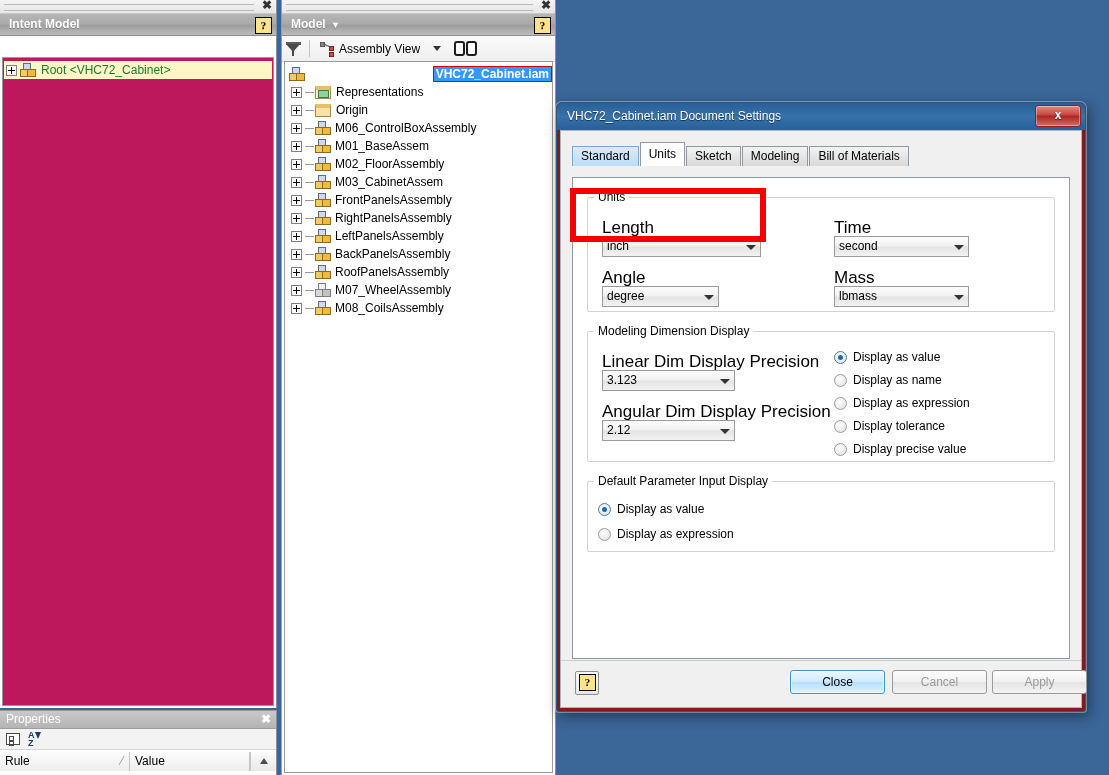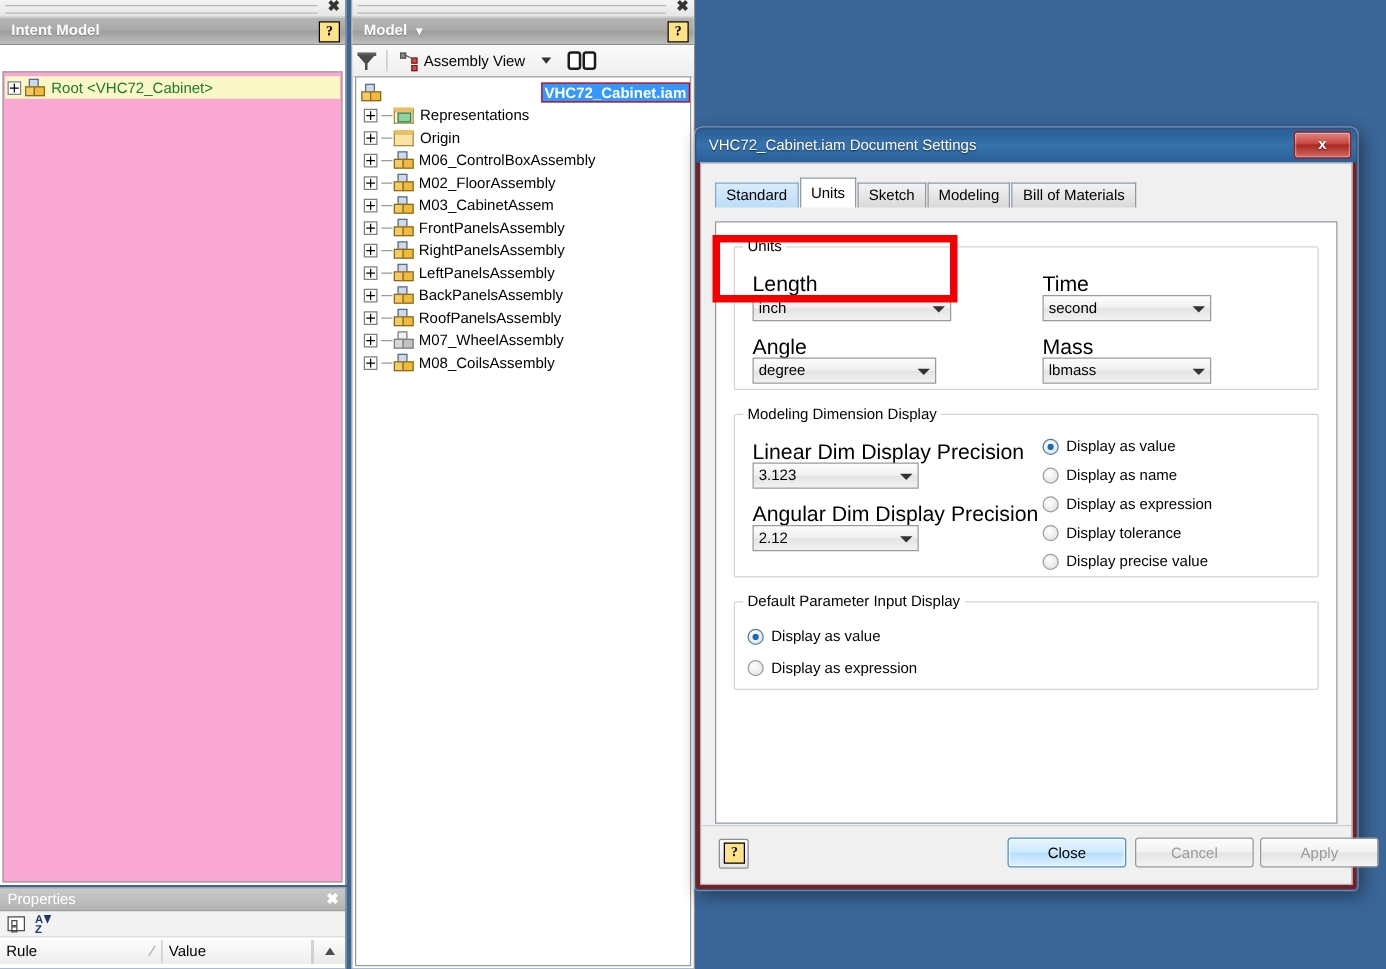--- a/index.html
+++ b/index.html
@@ -63,21 +63,21 @@
     height: 22px; line-height: 22px;
     padding-left: 6px;
     background: #f3f3f3;
     border-bottom: 1px solid #d2d2d2;
     font-size: 12px; color: #000;
     cursor: pointer;
   }
   #intent-tree {
     position: absolute; left: 2px; right: 2px; top: 57px; bottom: 2px;
     border: 1px solid #9a9a9a;
-    background: #f9a8d4;
+    background: #be185d;
     box-sizing: border-box;
     overflow: hidden;
   }
   .itree-row {
     display: flex; align-items: center;
     height: 18px;
     padding: 0 2px;
     margin: 3px 1px 0 1px;
   }
   .itree-row.sel { background: #fbf8c8; }
@@ -401,21 +401,20 @@
     font-family:"Liberation Serif",serif; font-weight:bold; font-size:11px;
     line-height:14px; text-align:center;
   }
   .dbtn {
     position:absolute; top:9px; height:24px; width:95px;
     border:1px solid #9a9a9a; border-radius:3px;
     font-size:12px; font-family:"Liberation Sans",sans-serif;
     background: linear-gradient(to bottom,#fdfdfd 0%,#f1f1f1 48%,#e4e4e4 52%,#f4f4f4 100%);
     cursor:pointer; color:#000;
     box-sizing:border-box;
-    margin-left:16px;
   }
   #btn-close {
     left: 229px; width: 95px;
     border:1px solid #4592c9;
     background: linear-gradient(to bottom,#eaf6fe 0%,#cfeaff 48%,#b6dffb 52%,#dff2ff 100%);
     box-shadow: inset 0 0 0 1px rgba(255,255,255,.85);
   }
   #btn-cancel { left: 331px; color:#9a9a9a; }
   #btn-apply  { left: 431px; color:#9a9a9a; }
 
@@ -529,20 +528,30 @@
         <span class="lbl">M06_ControlBoxAssembly</span>
       </div>
       <div class="mrow child">
         <div class="plusbox"></div>
         <div class="tstem"></div>
         <div class="icon-asm">
             <i class="top"></i>
             <i class="lft"></i>
             <i class="rgt"></i>
           </div>
+        <span class="lbl">M01_BaseAssem</span>
+      </div>
+      <div class="mrow child">
+        <div class="plusbox"></div>
+        <div class="tstem"></div>
+        <div class="icon-asm">
+            <i class="top"></i>
+            <i class="lft"></i>
+            <i class="rgt"></i>
+          </div>
         <span class="lbl">M02_FloorAssembly</span>
       </div>
       <div class="mrow child">
         <div class="plusbox"></div>
         <div class="tstem"></div>
         <div class="icon-asm">
             <i class="top"></i>
             <i class="lft"></i>
             <i class="rgt"></i>
           </div>
@@ -648,21 +657,21 @@
             <span class="cb-arrow"></span>
           </div>
 
           <div class="flabel" style="left:246px;top:14px;">Time</div>
           <div class="combo" style="left:246px;top:32px;width:135px;">
             <span>second</span>
             <span class="cb-arrow"></span>
           </div>
 
           <div class="flabel" style="left:14px;top:64px;">Angle</div>
-          <div class="combo" style="left:14px;top:82px;width:147px;">
+          <div class="combo" style="left:14px;top:82px;width:117px;">
             <span>degree</span>
             <span class="cb-arrow"></span>
           </div>
 
           <div class="flabel" style="left:246px;top:64px;">Mass</div>
           <div class="combo" style="left:246px;top:82px;width:135px;">
             <span>lbmass</span>
             <span class="cb-arrow"></span>
           </div>
         </fieldset>

